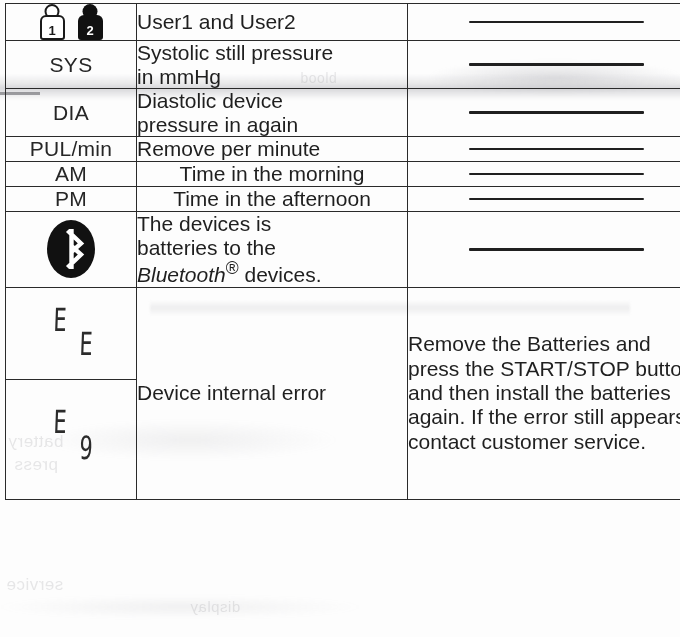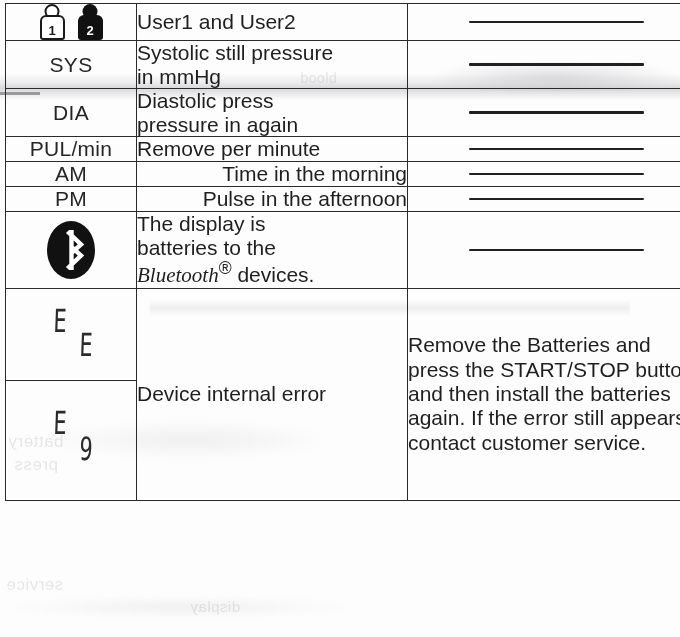--- a/index.html
+++ b/index.html
@@ -112,28 +112,28 @@
     font-size: 21px;
     text-align: center;
     letter-spacing: 0.3px;
     color: #262626;
   }
   .desc-text {
     font-size: 21px;
     line-height: 1.12;
     color: #1f1f1f;
   }
-  .desc-center { text-align: right; }
+  .desc-center { text-align: center; }
   .rem-text {
     font-size: 21px;
     line-height: 1.16;
     color: #1f1f1f;
     padding: 6px 8px 7px 10px;
   }
-  .bt-word { font-style: italic; font-family: Liberation Serif, serif; }
+  .bt-word { font-style: italic; }
 
   
   .dash-wrap {
     display: flex;
     align-items: center;
     justify-content: center;
     height: 100%;
   }
   .dash {
     width: 175px;
@@ -284,21 +284,21 @@
             <div class="dash"></div>
           </div>
         </td>
       </tr>
 
       <tr>
         <td class="cell-pad-c">
           <div class="sym-text">DIA</div>
         </td>
         <td class="cell-pad">
-          <div class="desc-text">Diastolic press</div>
+          <div class="desc-text">Diastolic device</div>
           <div class="desc-text">pressure in again</div>
         </td>
         <td>
           <div class="dash-wrap">
             <div class="dash"></div>
           </div>
         </td>
       </tr>
 
       <tr>
@@ -327,38 +327,38 @@
             <div class="dash"></div>
           </div>
         </td>
       </tr>
 
       <tr>
         <td class="cell-pad-c">
           <div class="sym-text">PM</div>
         </td>
         <td class="cell-pad">
-          <div class="desc-text desc-center">Pulse in the afternoon</div>
+          <div class="desc-text desc-center">Time in the afternoon</div>
         </td>
         <td>
           <div class="dash-wrap">
             <div class="dash"></div>
           </div>
         </td>
       </tr>
 
       <tr>
         <td class="cell-pad-c">
           <svg class="bt-icon" width="52" height="62" viewBox="0 0 52 62">
             <ellipse cx="26" cy="31" rx="24" ry="29" fill="#111111"></ellipse>
             <path d="M22.5 12.5 L36 25.5 L26.5 34 L26.5 11 L26.5 51 L26.5 28 L36 36.5 L22.5 49.5" fill="none" stroke="#ffffff" stroke-width="4.4" stroke-linejoin="miter" stroke-linecap="butt"></path>
           </svg>
         </td>
         <td class="cell-pad">
-          <div class="desc-text">The display is</div>
+          <div class="desc-text">The devices is</div>
           <div class="desc-text">batteries to the</div>
           <div class="desc-text"><span class="bt-word">Bluetooth</span><sup>®</sup><span> devices.</span></div>
         </td>
         <td>
           <div class="dash-wrap">
             <div class="dash"></div>
           </div>
         </td>
       </tr>
 

